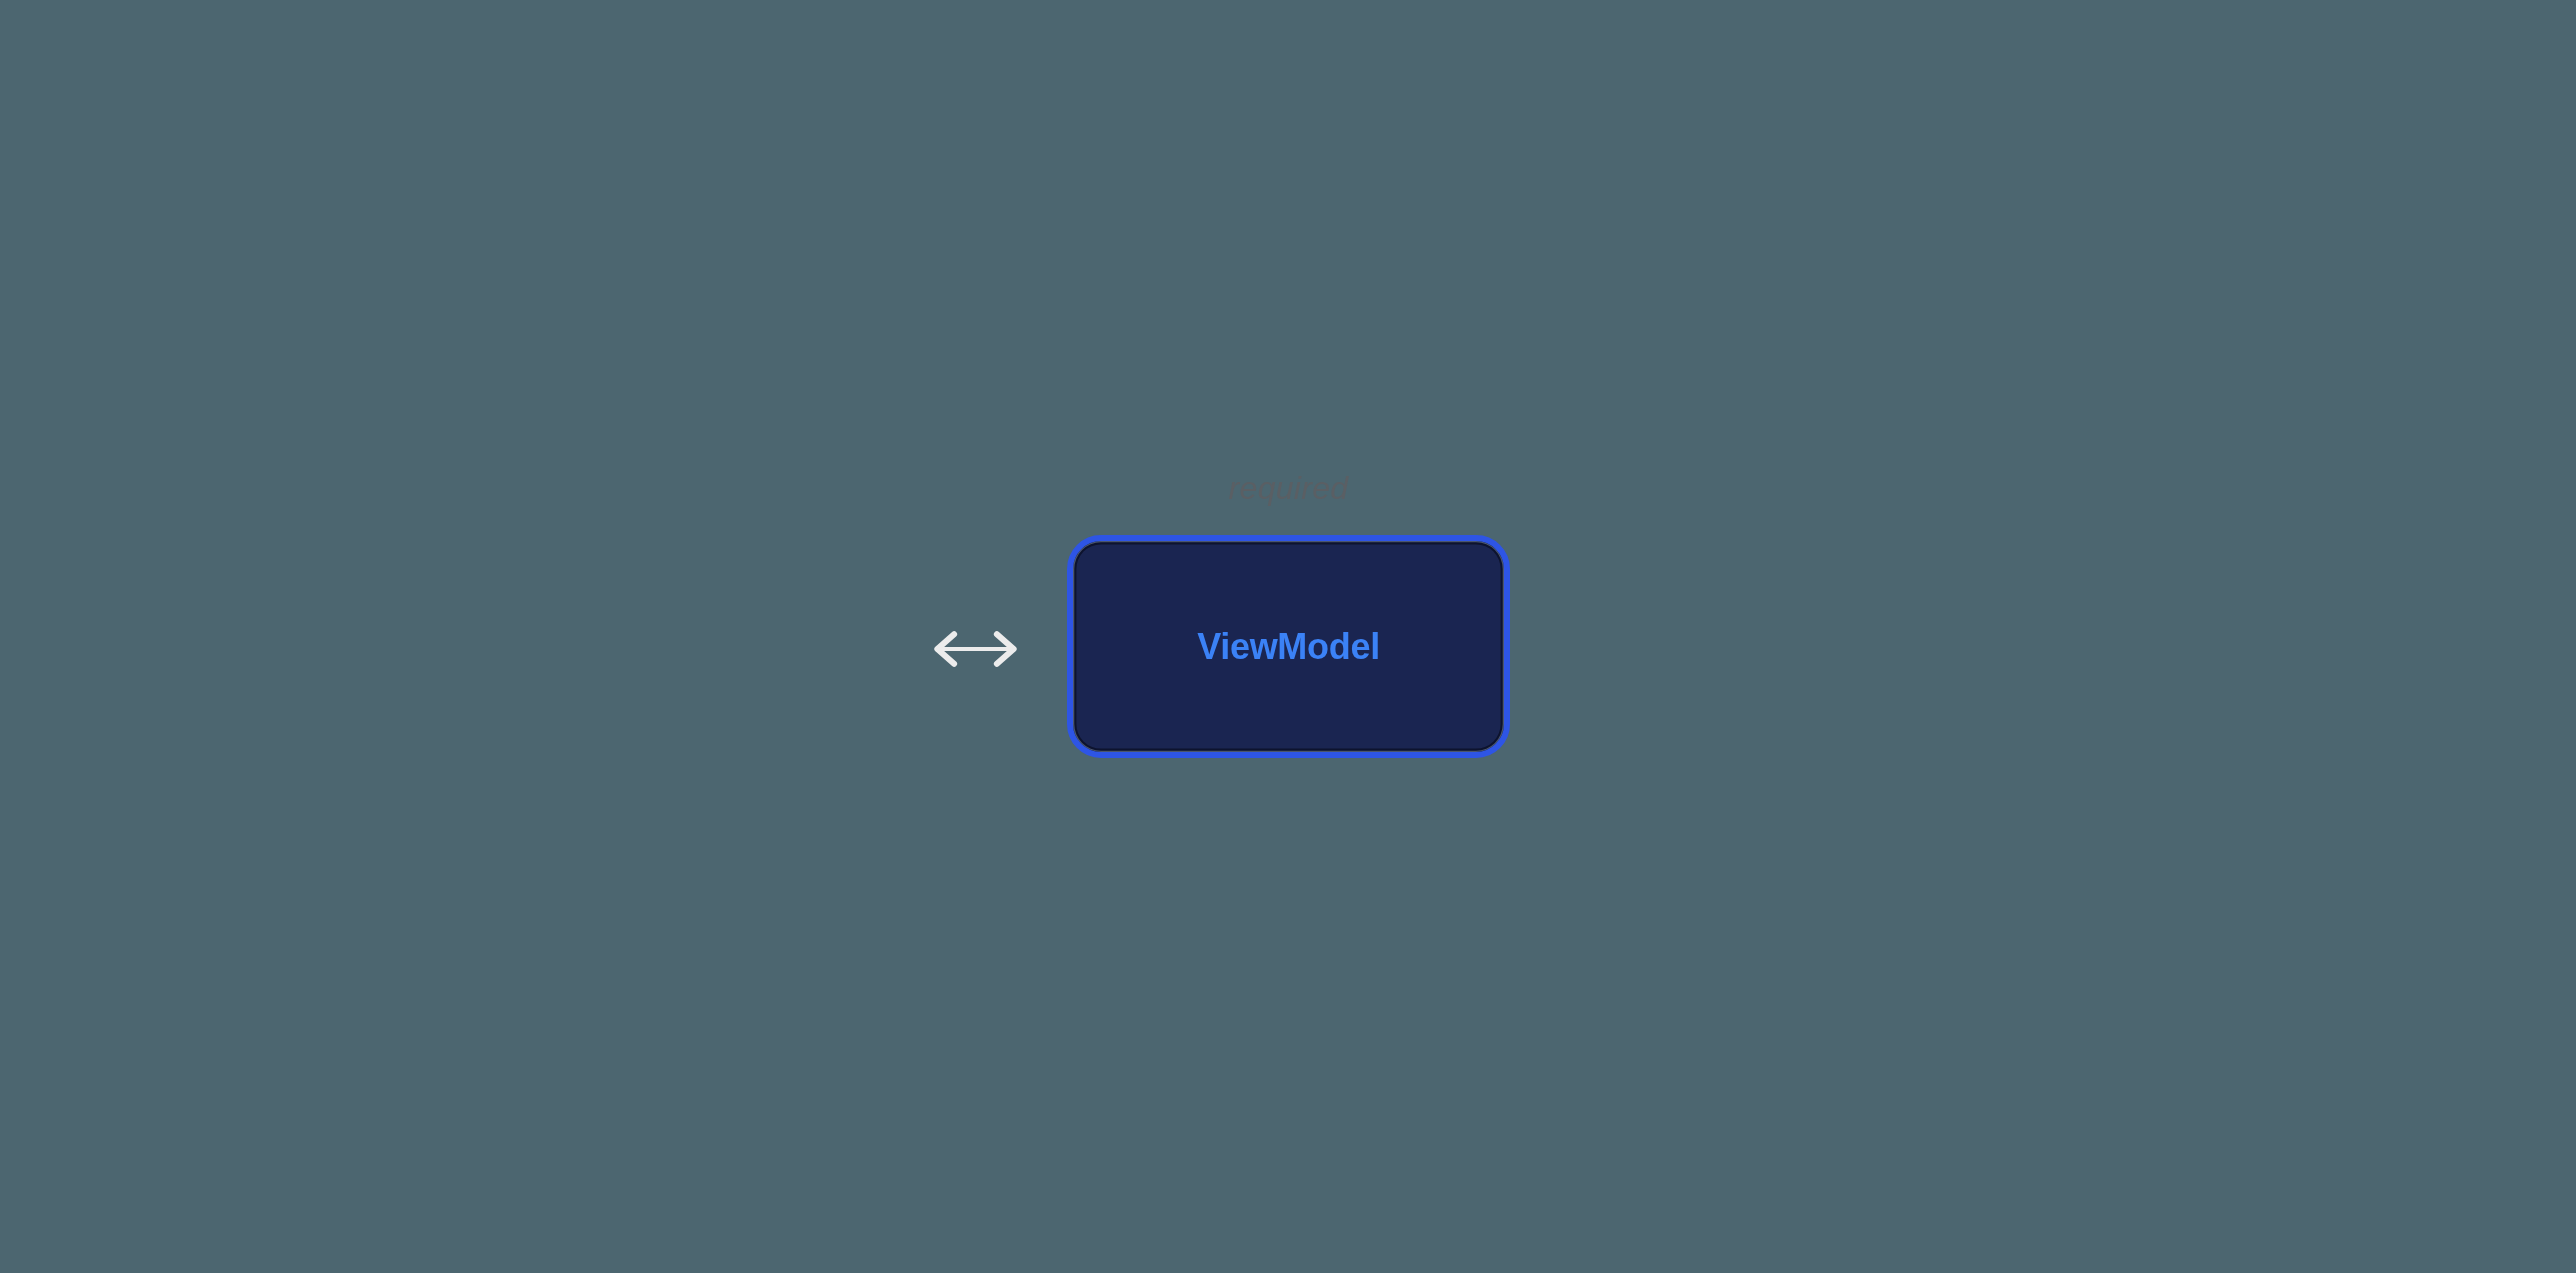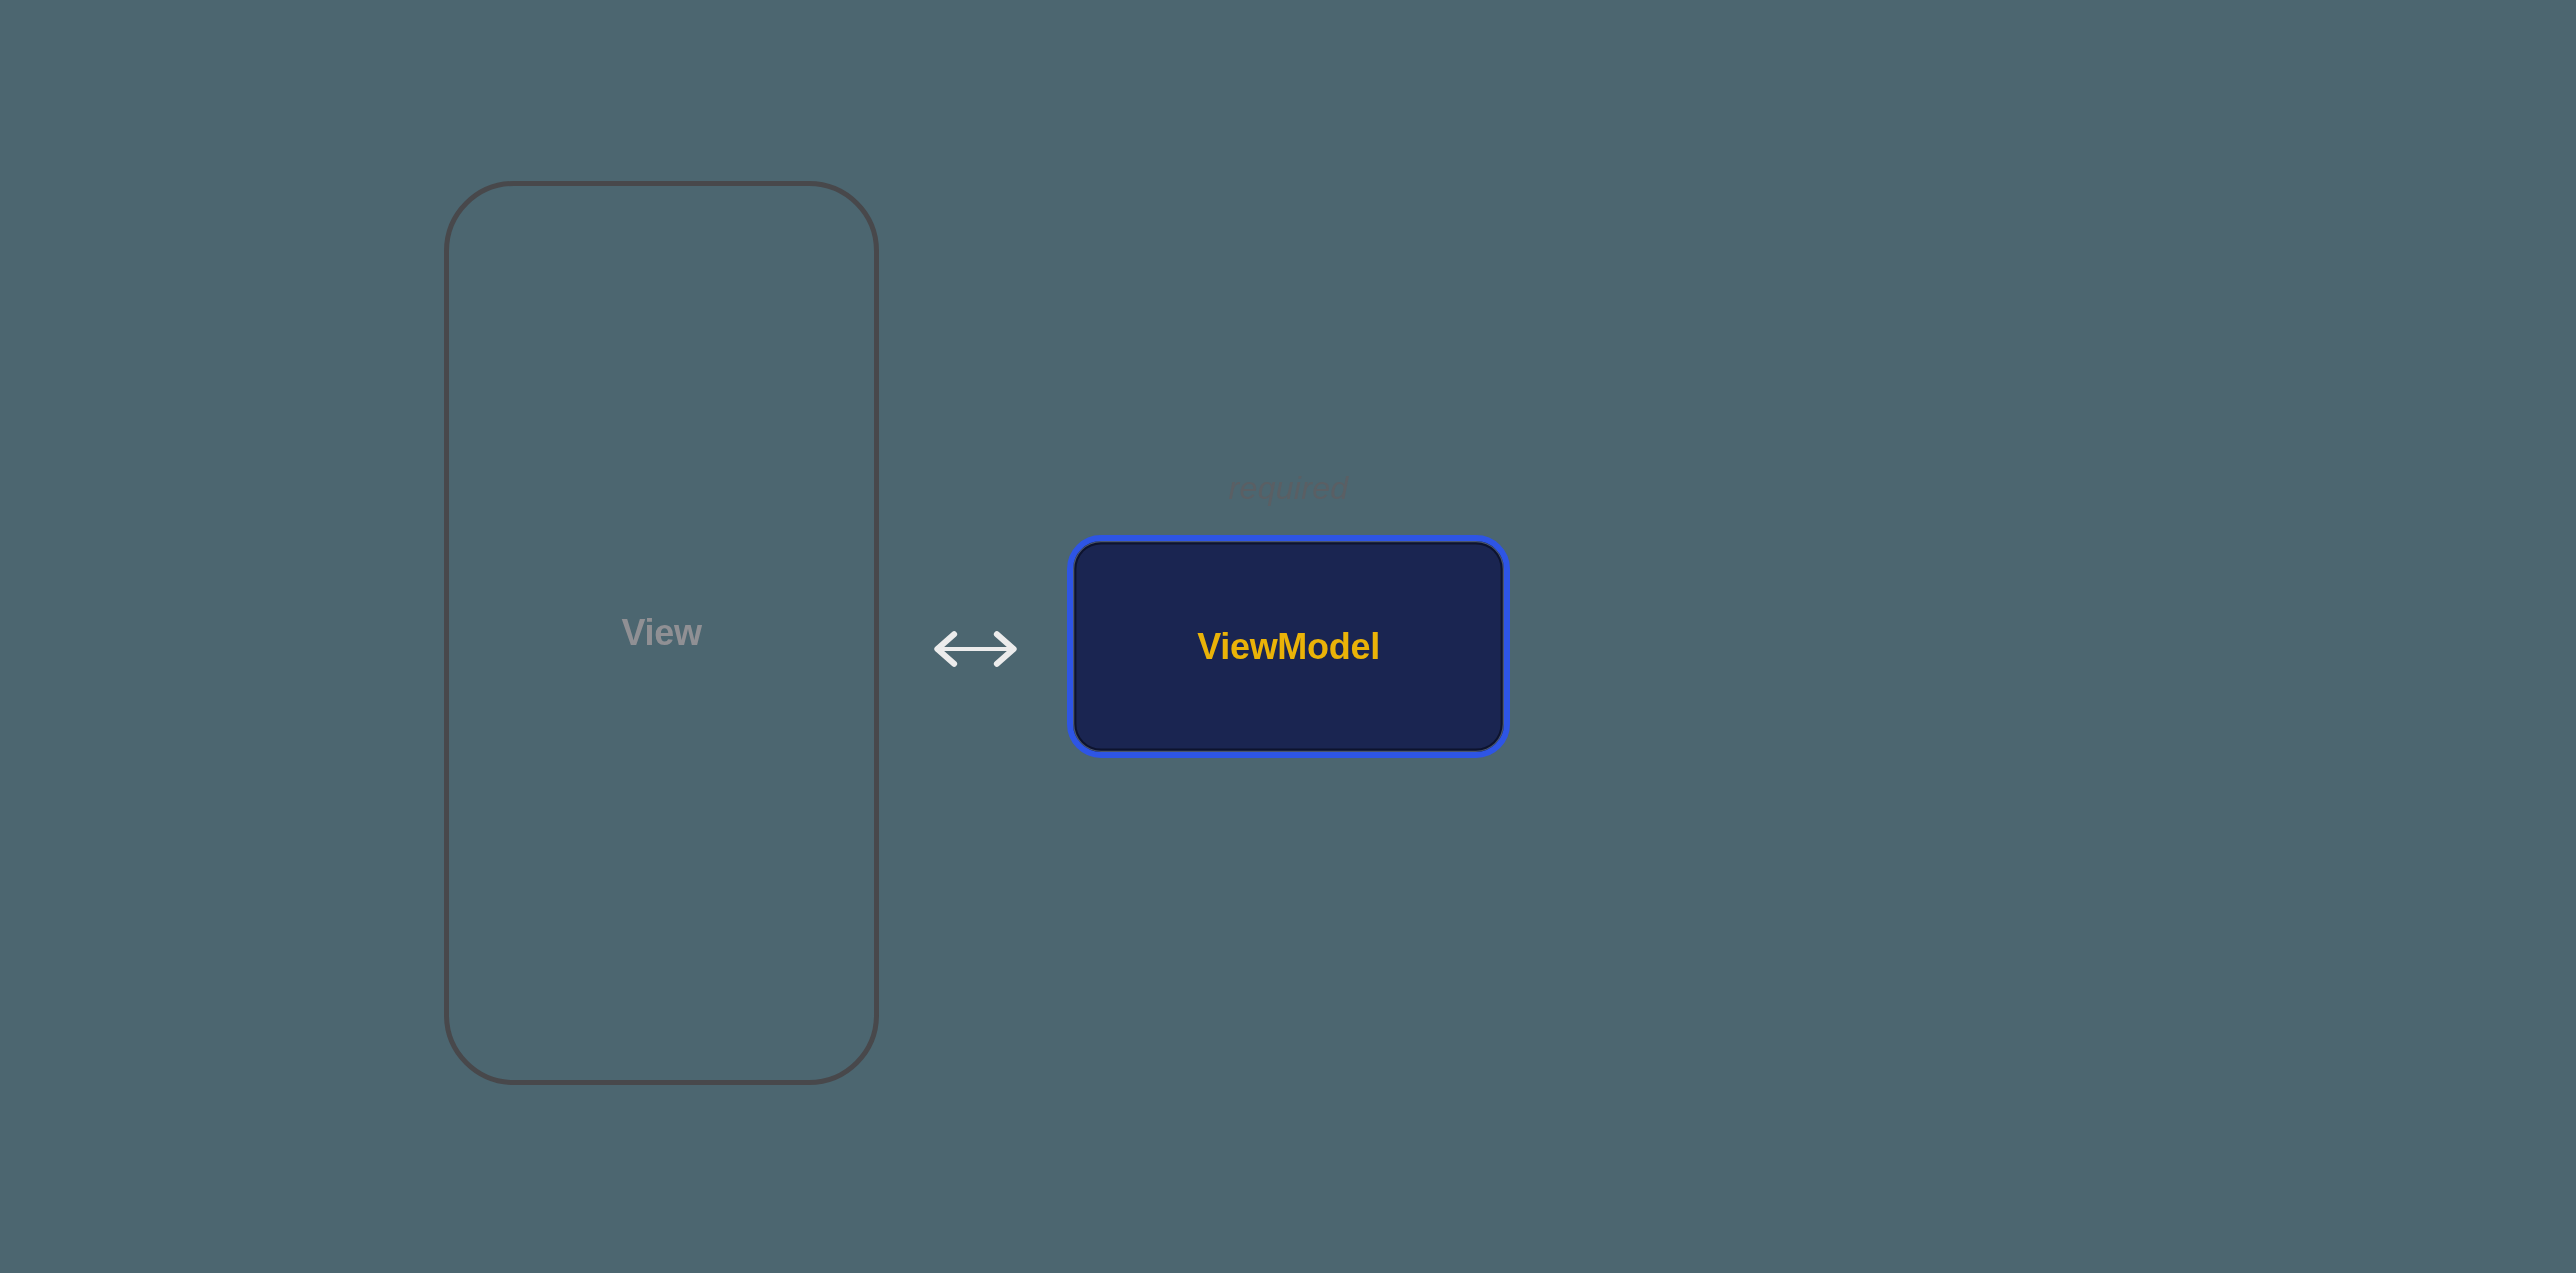--- a/index.html
+++ b/index.html
@@ -72,41 +72,38 @@
     box-shadow:
       inset 0 0 0 1.3px rgba(150, 168, 184, 0.45),
       inset 0 0 0 3.4px rgba(12, 18, 42, 0.9);
     display: flex;
     align-items: center;
     justify-content: center;
   }
   .viewmodel-label {
     font-size: 36px;
     font-weight: bold;
-    color: #eab308;
+    color: #3b82f6;
     letter-spacing: -0.3px;
   }
   
   .bottom-edge {
     position: absolute;
     left: 0;
     bottom: 0;
     width: 100%;
     height: 1.3px;
     background: rgba(14, 18, 21, 0.75);
   }
 </style>
 </head>
 <body>
 
 <div class="stage">
 
-  <div class="phone">
-    <span class="view-label">View</span>
-  </div>
 
   <svg class="arrow" viewBox="0 0 136 86" fill="none">
     <line x1="12" y1="43" x2="124" y2="43" stroke="#ECECEC" stroke-width="6" stroke-linecap="round"></line>
     <polyline points="36,21 11,43 36,65" stroke="#ECECEC" stroke-width="9" stroke-linecap="round" stroke-linejoin="round"></polyline>
     <polyline points="100,21 125,43 100,65" stroke="#ECECEC" stroke-width="9" stroke-linecap="round" stroke-linejoin="round"></polyline>
   </svg>
 
   <div class="required-label">required</div>
 
   <div class="viewmodel">

